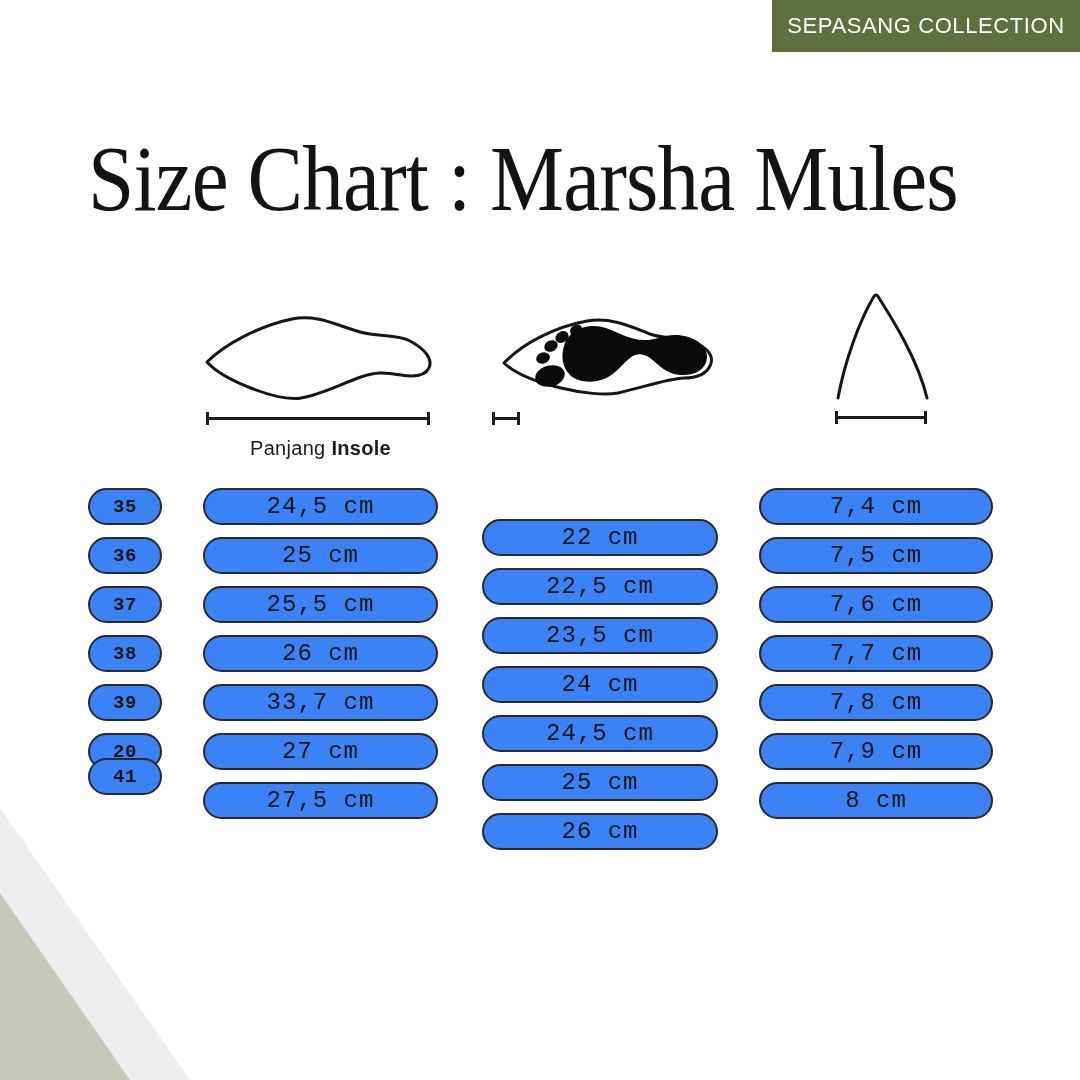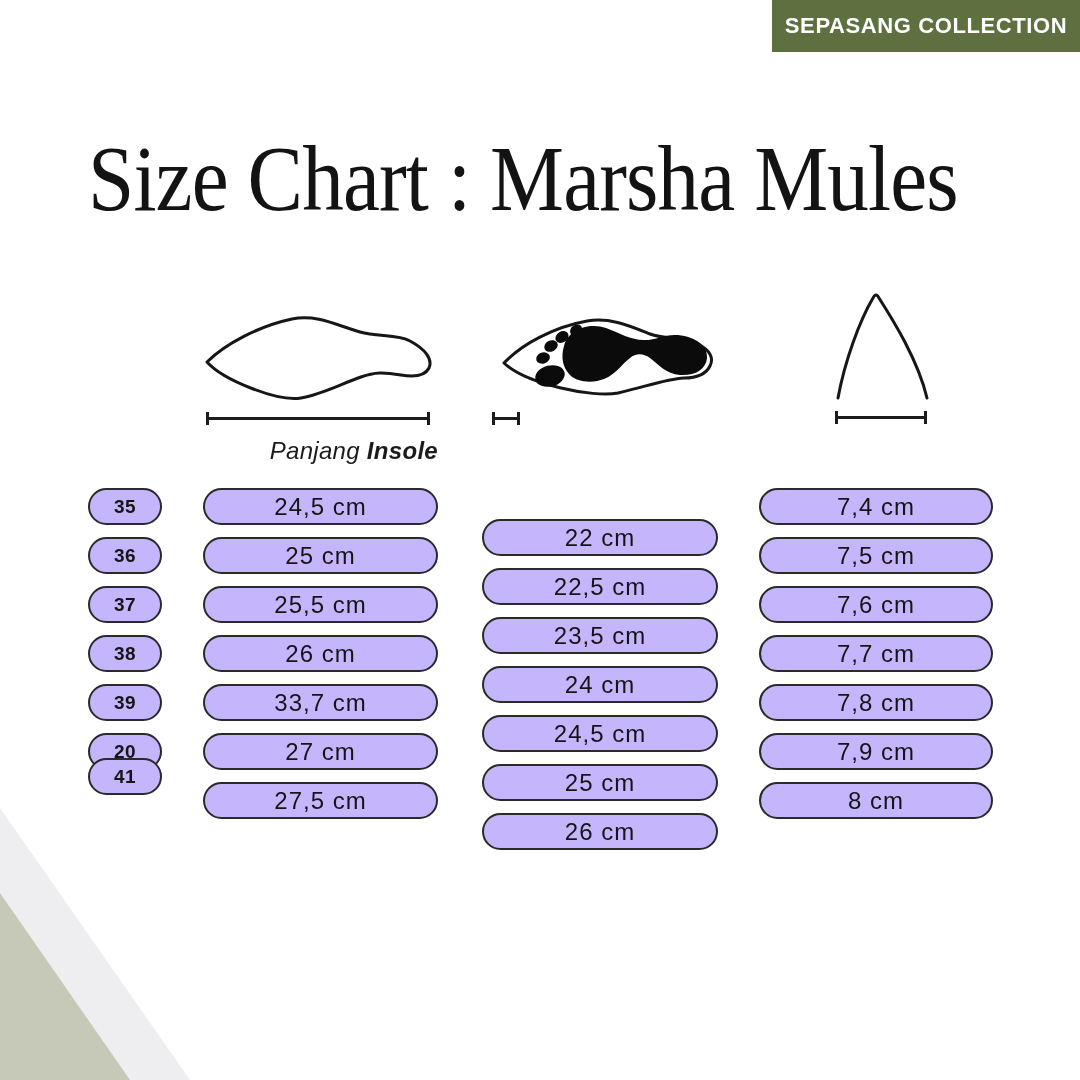--- a/index.html
+++ b/index.html
@@ -17,21 +17,20 @@
   .badge {
     position: absolute;
     left: 772px; top: 0;
     width: 308px; height: 52px;
     background: var(--badge-olive, #5f7040);
     color: #ffffff;
     display: flex; align-items: center; justify-content: center;
     font-size: 22px;
     letter-spacing: 0.6px;
     white-space: nowrap;
-    font-weight: bold;
   }
 
   
   .title {
     position: absolute;
     left: 88px; top: 131px;
     font-family: "Liberation Serif", serif;
     font-weight: 400;
     font-size: 94px;
     line-height: 1;
@@ -57,41 +56,41 @@
   }
   .mline::before {
     content: "";
     flex: 1; height: 3px;
     background: var(--ink, #1c1c1c);
   }
 
   
   .col-label {
     position: absolute;
-    font-size: 24px;
+    font-size: 20px;
     letter-spacing: 0.3px;
-    text-align: right;
+    text-align: center;
     color: #1b1b1b;
     white-space: nowrap;
-    font-style: italic;
   }
   .col-label b { font-weight: 700; }
 
   
   .pill {
     position: absolute;
     height: 37px;
     box-sizing: border-box;
     border: 2px solid #2a2a2a;
     border-radius: 19px;
-    background: #c4b5fd;
+    background: #3b82f6;
     display: flex; align-items: center; justify-content: center;
     font-size: 24px;
     letter-spacing: 1px;
     color: #151515;
+    font-family: Liberation Mono, monospace;
   }
   .pill.size {
     left: 88px; width: 74px;
     font-size: 19px; font-weight: 700; letter-spacing: 0.5px;
   }
   .pill.c1 { left: 203px; width: 235px; }
   .pill.c2 { left: 482px; width: 236px; margin-top: 31px; }
   .pill.c3 { left: 759px; width: 234px; }
 
   

